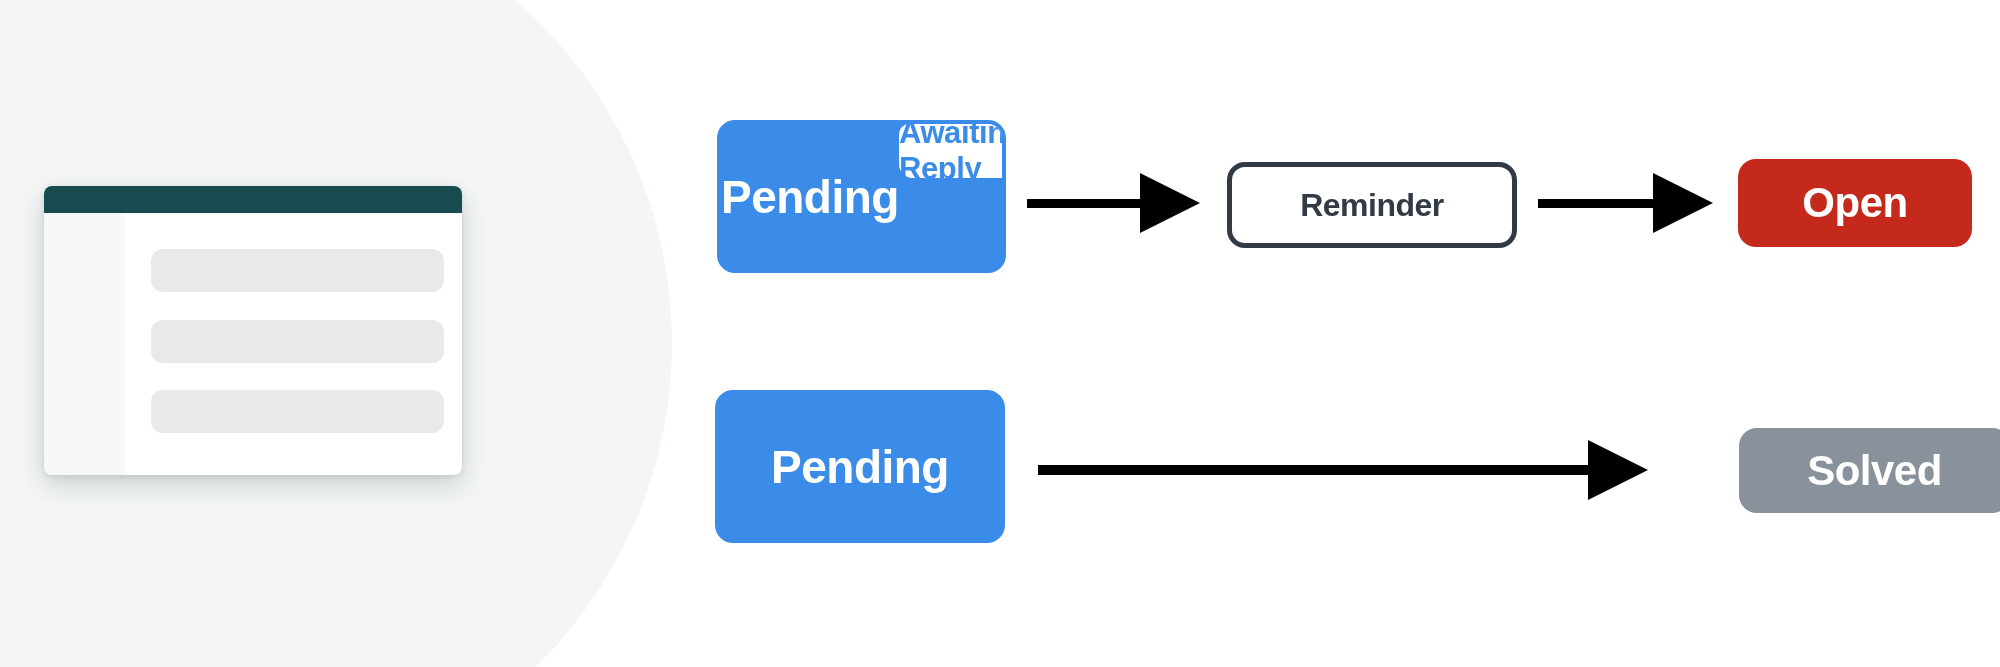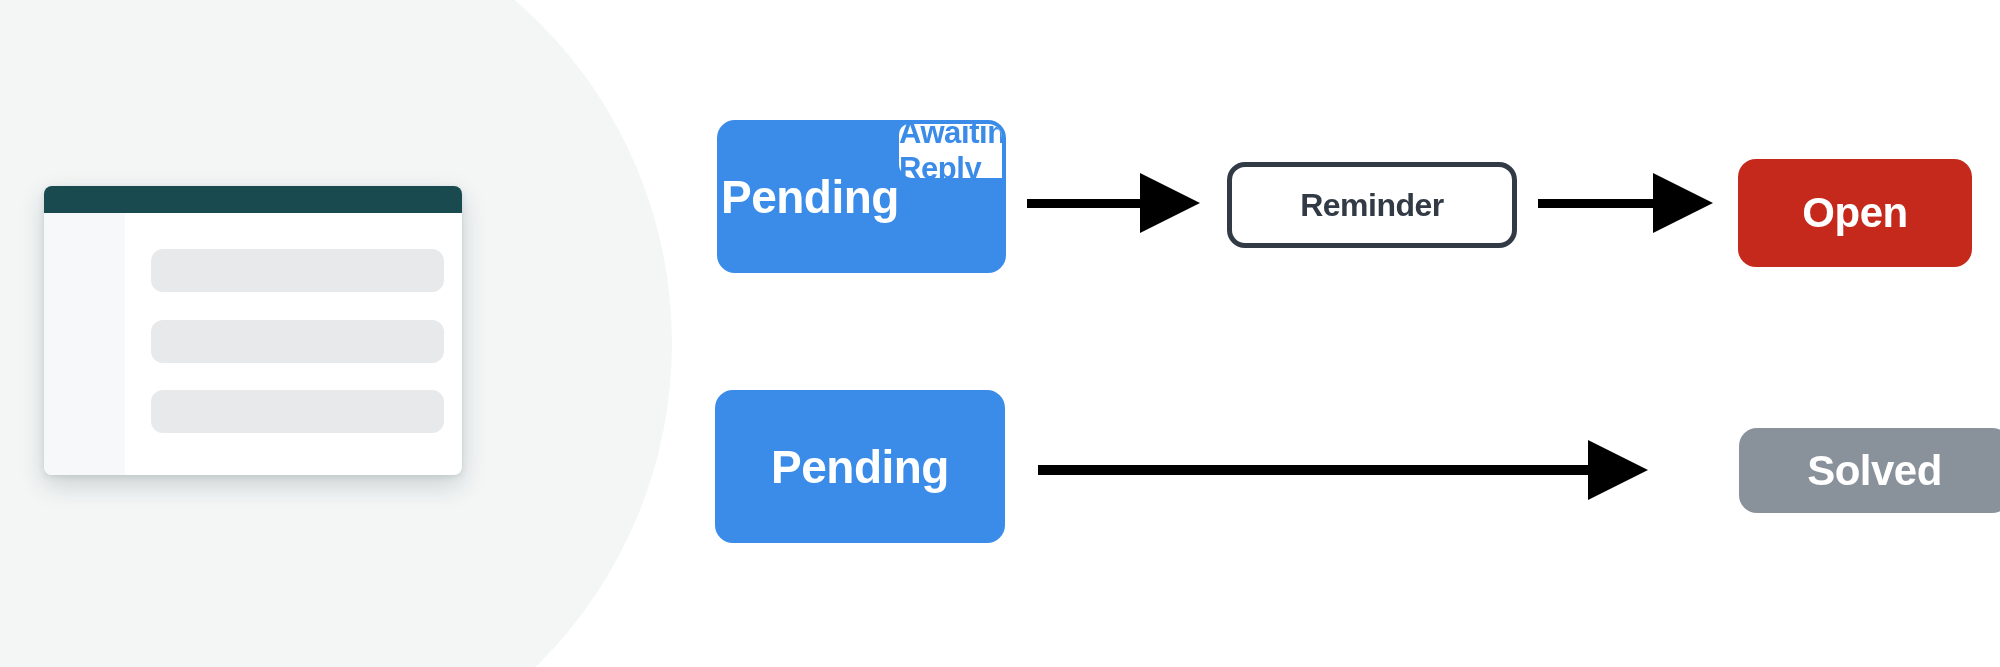--- a/index.html
+++ b/index.html
@@ -133,21 +133,21 @@
 
   <div class="node-outline" style="left:1227px;top:162px;width:290px;height:86px;">
     <span>Reminder</span>
   </div>
 
   <div class="arrow" style="left:1538px;top:173px;width:175px;">
     <div class="shaft"></div>
     <div class="head"></div>
   </div>
 
-  <div class="badge-solid badge-open" style="left:1738px;top:159px;width:234px;height:108px;">
+  <div class="badge-solid badge-open" style="left:1738px;top:159px;width:234px;height:88px;">
     <span>Open</span>
   </div>
 
   <div class="badge-split row2" style="left:715px;top:390px;width:290px;">
     <div class="title">Pending</div>
   </div>
 
   <div class="arrow long" style="left:1038px;top:440px;width:610px;">
     <div class="shaft"></div>
     <div class="head"></div>

